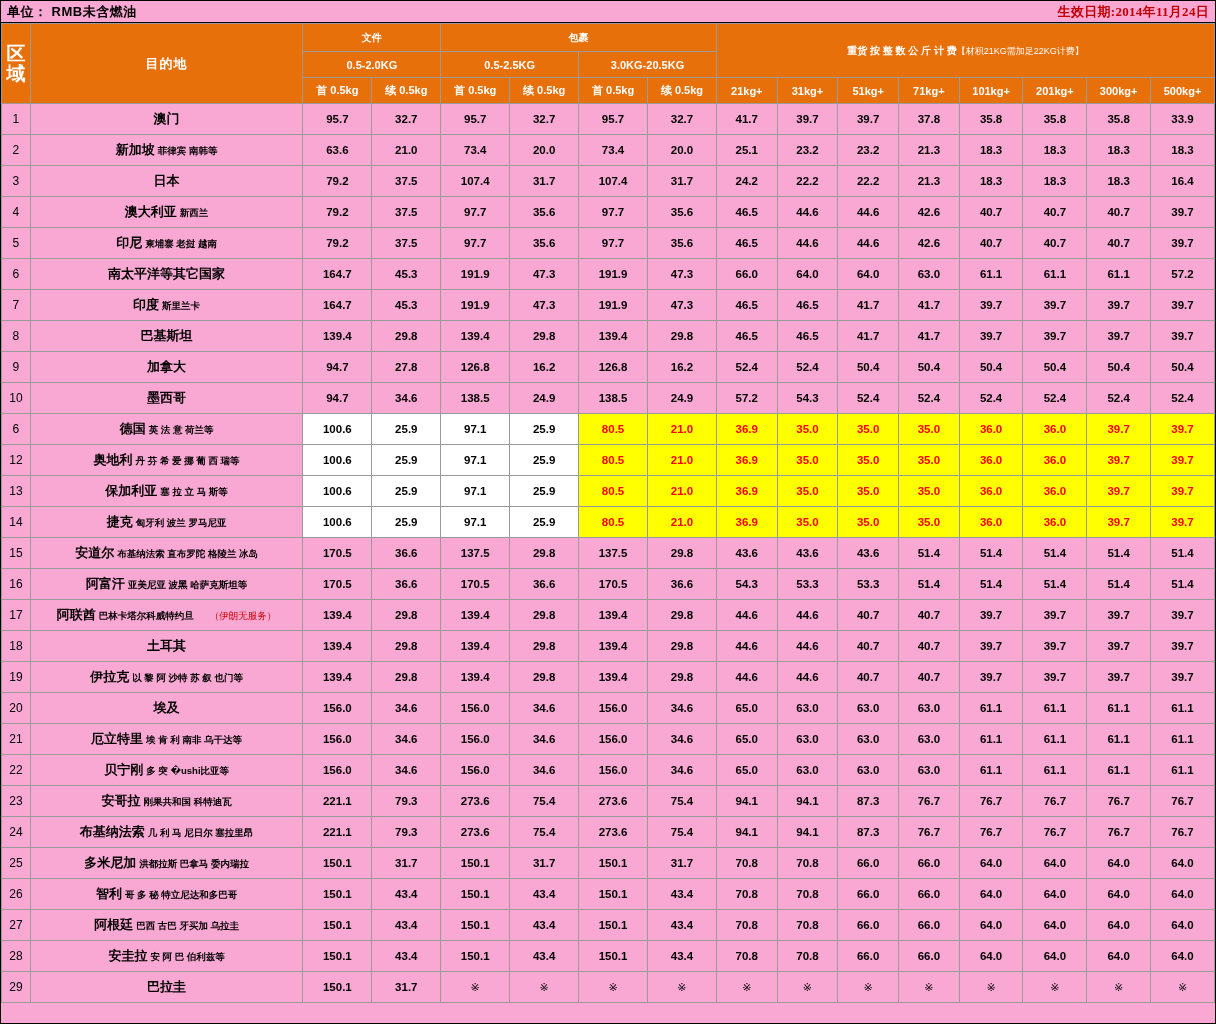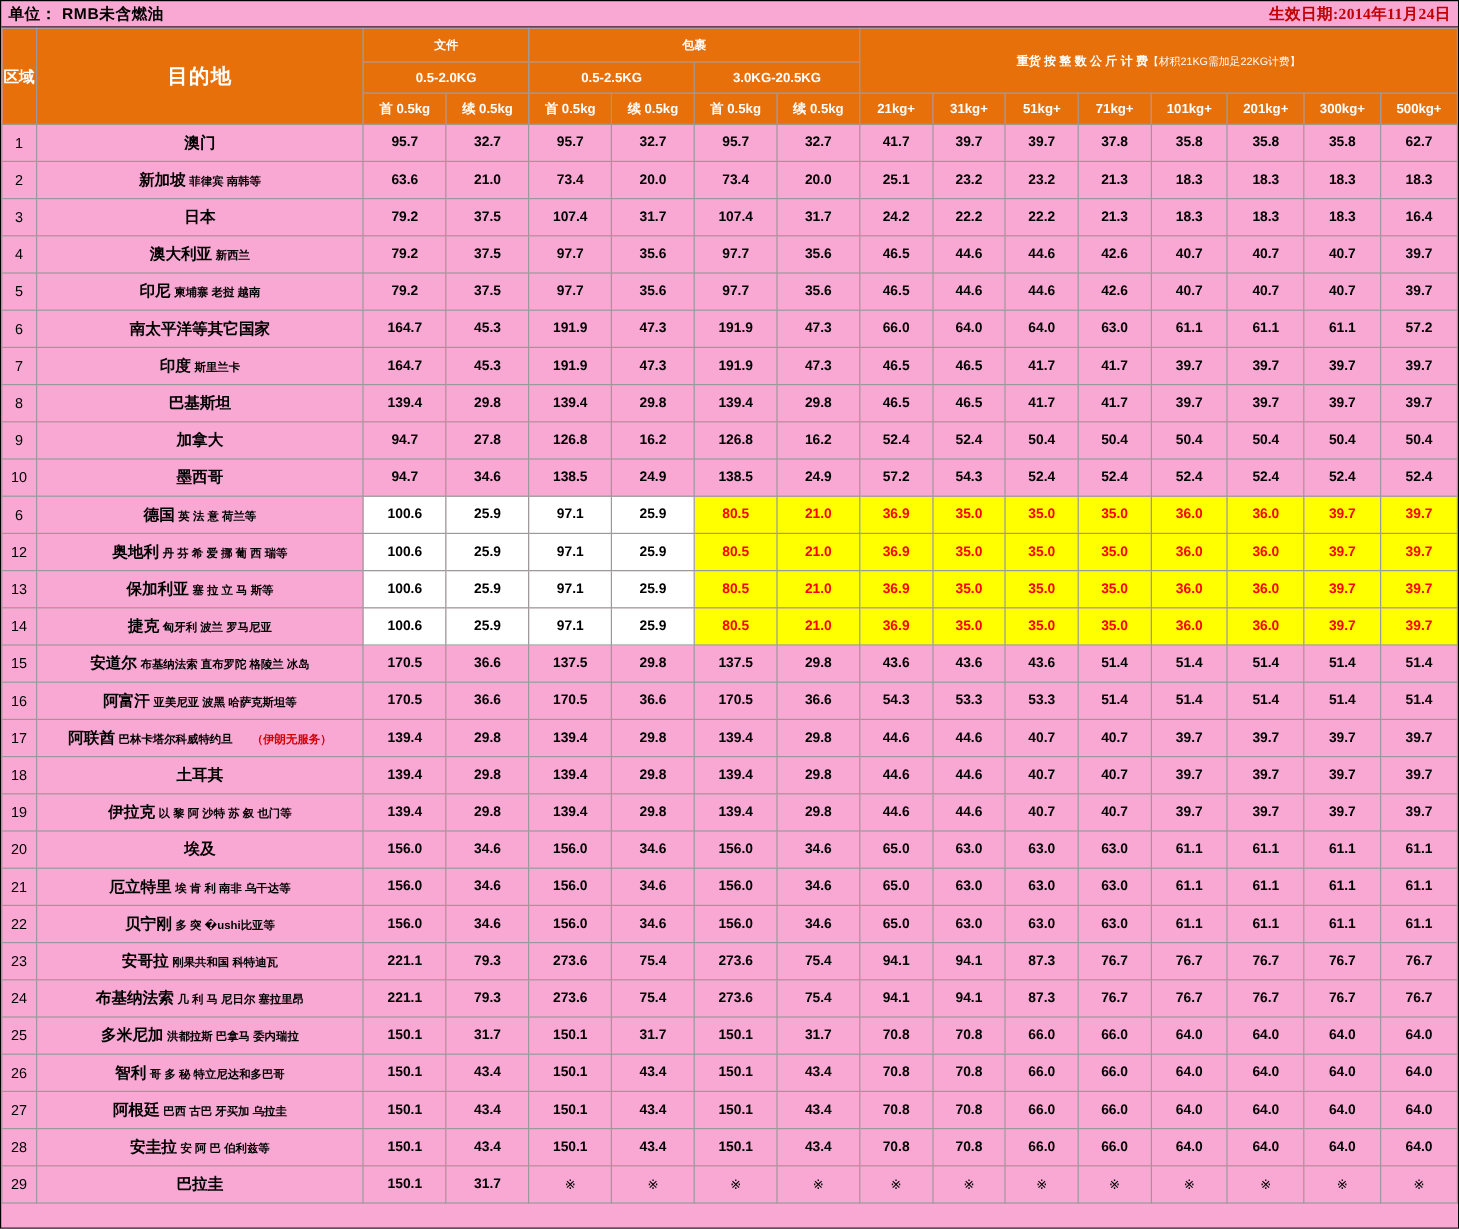--- a/index.html
+++ b/index.html
@@ -50,25 +50,25 @@
     padding: 0;
     text-align: center;
     vertical-align: middle;
     box-sizing: border-box;
   }
   .hdr {
     background: #E8700A;
     color: #ffffff;
     font-weight: bold;
   }
-  .hdr-big { font-size: 17px; letter-spacing: 1px; }
+  .hdr-big { font-size: 13px; letter-spacing: 1px; }
   .hdr-mid { font-size: 10px; }
   .hdr-sm  { font-size: 11px; }
   .hdr-note { font-size: 9px; font-weight: normal; }
-  .zone-h { font-size: 13px; line-height: 1.05; }
+  .zone-h { font-size: 19px; line-height: 1.05; }
   .row-num {
     font-size: 12px;
     color: #000;
     text-align: center;
   }
   .dest {
     text-align: left;
     padding-left: 8px;
     font-size: 13px;
     font-weight: bold;
@@ -78,21 +78,21 @@
   }
   .dest .sub {
     font-size: 9.5px;
     font-weight: bold;
     color: #000;
     padding-left: 3px;
     letter-spacing: 0;
   }
   .dest .warn {
     font-size: 9.5px;
-    font-weight: bold;
+    font-weight: normal;
     color: #d00000;
     padding-left: 16px;
   }
   .num {
     font-size: 11.5px;
     color: #000;
     font-weight: bold;
   }
   tr.body-row { height: 31px; }
   tr.hl td.hl-cell {
@@ -173,21 +173,21 @@
           <td class="num">32.7</td>
           <td class="num">95.7</td>
           <td class="num">32.7</td>
           <td class="num">41.7</td>
           <td class="num">39.7</td>
           <td class="num">39.7</td>
           <td class="num">37.8</td>
           <td class="num">35.8</td>
           <td class="num">35.8</td>
           <td class="num">35.8</td>
-          <td class="num">62.7</td>
+          <td class="num">33.9</td>
         </tr>
         <tr class="body-row">
           <td class="row-num">2</td>
           <td class="dest"><span>新加坡</span><span class="sub">菲律宾 南韩等</span></td>
           <td class="num">63.6</td>
           <td class="num">21.0</td>
           <td class="num">73.4</td>
           <td class="num">20.0</td>
           <td class="num">73.4</td>
           <td class="num">20.0</td>

